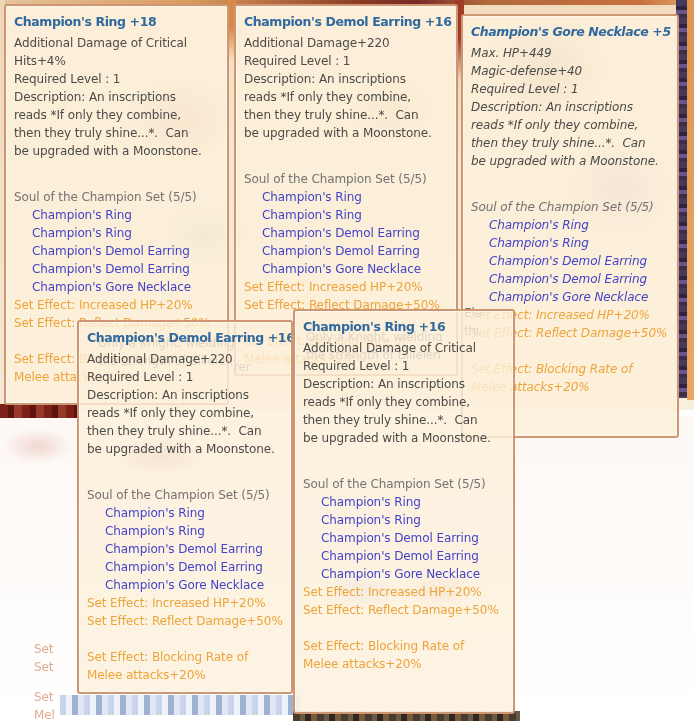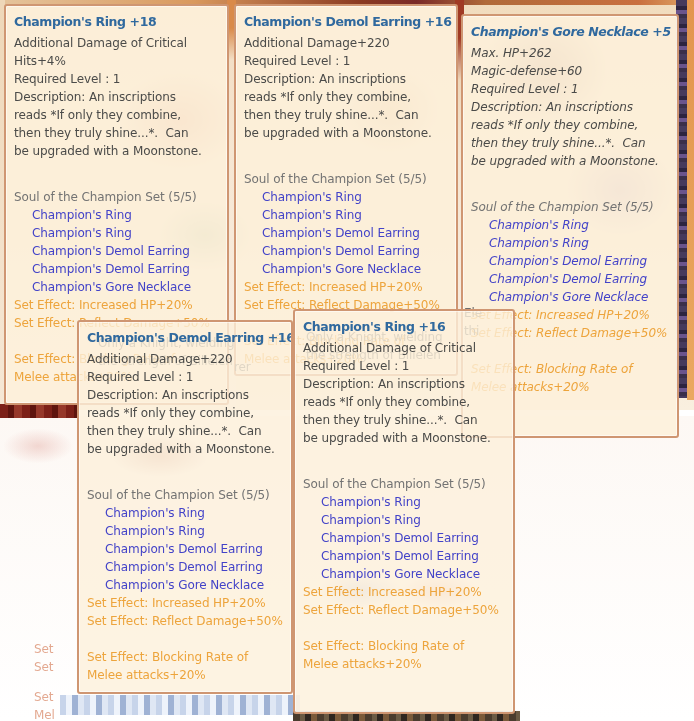--- a/index.html
+++ b/index.html
@@ -140,22 +140,22 @@
       <div class="line set-effect">Set Effect: Reflect Damage+50%</div>
       <div class="line set-effect"></div>
       <div class="line set-effect">Set Effect: Blocking Rate of</div>
       <div class="line set-effect">Melee attacks+20%</div>
     </div>
 </div>
 
 <div class="panel p3">
   <div class="title">Champion's Gore Necklace +5</div>
   <div>
-      <div class="line body">Max. HP+262</div>
-      <div class="line body">Magic-defense+60</div>
+      <div class="line body">Max. HP+449</div>
+      <div class="line body">Magic-defense+40</div>
       <div class="line body">Required Level : 1</div>
       <div class="line body">Description: An inscriptions</div>
       <div class="line body">reads *If only they combine,</div>
       <div class="line body">then they truly shine...*.  Can</div>
       <div class="line body">be upgraded with a Moonstone.</div>
     </div>
   <div class="line set-header">Soul of the Champion Set (5/5)</div>
   <div>
       <div class="line set-item">Champion's Ring</div>
       <div class="line set-item">Champion's Ring</div>

